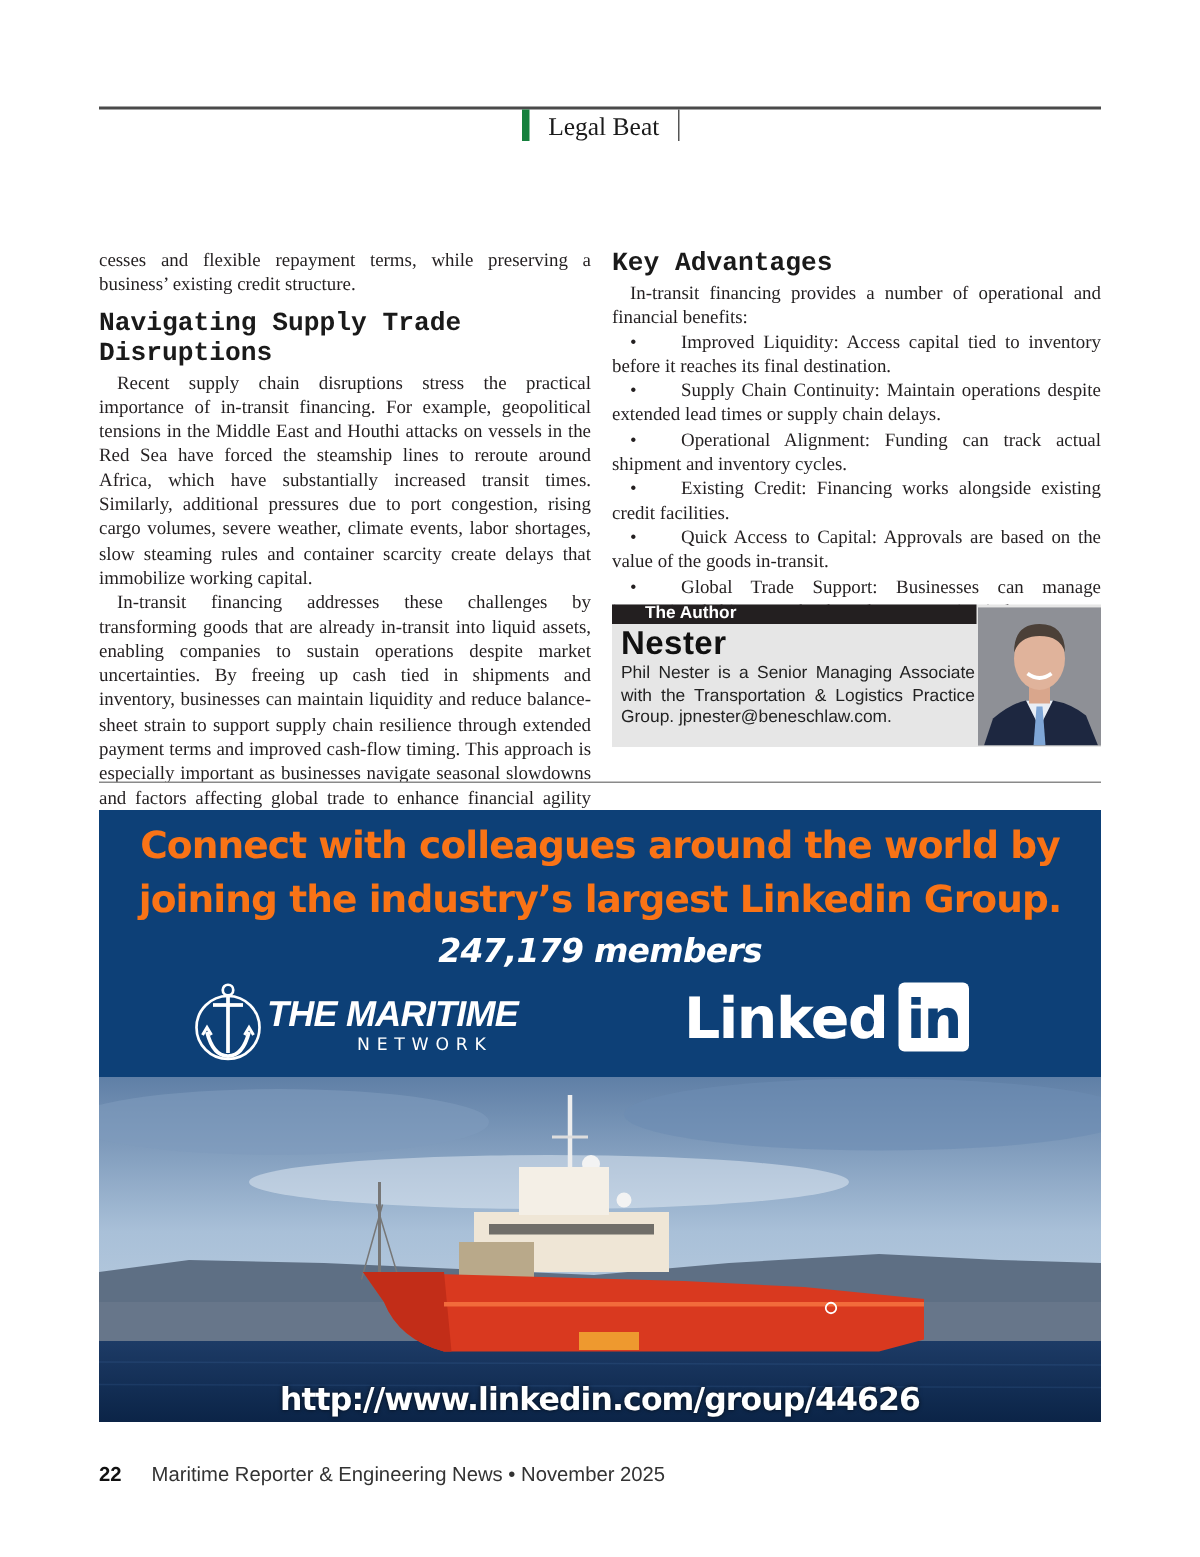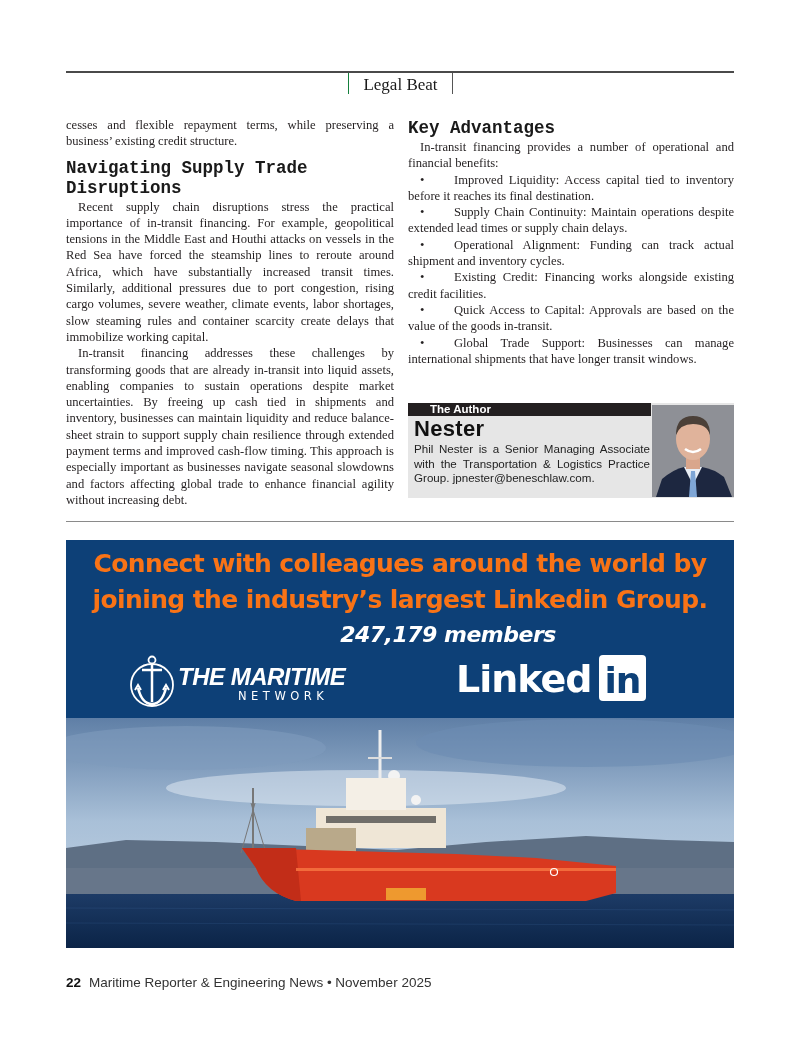--- a/index.html
+++ b/index.html
@@ -1,24 +1,24 @@
 <!DOCTYPE html>
 <html><head>
 <meta charset="utf-8">
 <style>
   * { box-sizing: border-box; margin: 0; padding: 0; }
   html, body { width: 800px; height: 1038px; background: #ffffff; overflow: hidden; }
   body { position: relative; font-family: "Liberation Serif", serif; color: #231f20; }
 
   .top-rule { position: absolute; left: 66px; top: 71px; width: 668px; height: 2px; background: #4a4a4a; }
   .section-tab { position: absolute; left: 348px; top: 73px; width: 105px; height: 21px;
-    border-left: 1px solid #15803d; border-right: 1px solid #555;
+    border-left: 5px solid #15803d; border-right: 1px solid #555;
     text-align: center; font-family: "Liberation Serif", serif; font-size: 17px; line-height: 24px; color: #1a1a1a; }
 
-  .col { position: absolute; font-size: 12.6px; line-height: 16.3px; text-align: justify; }
+  .col { position: absolute; font-size: 12.6px; line-height: 16.3px; text-align: justify; margin-top: 48px; }
   .col-left { left: 66px; top: 117px; width: 328px; }
   .col-right { left: 408px; top: 118px; width: 326px; }
   .col p { margin: 0; }
   .col p.indent { text-indent: 12px; }
   .col h2 { font-family: Liberation Mono, monospace; font-weight: bold; font-size: 17.5px; line-height: 20px; margin: 8px 0 1px 0; color: #1a1a1a; text-align: left; }
   .col-right h2 { margin-top: 0; }
   .bullet { text-indent: 12px; }
   .bullet .dot { display: inline-block; width: 34px; text-indent: 0; }
 
   .author-box { position: absolute; left: 408px; top: 403px; width: 326px; height: 95px; background: #e6e6e6; }
@@ -28,36 +28,36 @@
   .author-bio { position: absolute; left: 6px; top: 39px; width: 236px; font-family: "Liberation Sans", sans-serif; font-size: 11.6px; line-height: 14.6px; color: #222; text-align: justify; }
   .author-photo { position: absolute; left: 652px; top: 405px; width: 82px; height: 92px; background: #8d8f94; overflow: hidden; }
 
   .mid-rule { position: absolute; left: 66px; top: 521px; width: 668px; height: 1px; background: #8a8a8a; }
 
   .ad { position: absolute; left: 66px; top: 540px; width: 668px; height: 408px; overflow: hidden; background: #0b3b70; }
   .ad-top { position: absolute; left: 0; top: 0; width: 668px; height: 178px; background: #0d4077; }
   .ad-headline { position: absolute; left: 0; top: 6px; width: 668px; text-align: center; color: #f97316;
     font-family: "DejaVu Sans", sans-serif; font-size: 25px; line-height: 36px; font-weight: bold; letter-spacing: -0.6px; }
   .ad-members { position: absolute; left: 0; top: 80px; width: 668px; text-align: center; color: #fff;
-    font-family: "DejaVu Sans", sans-serif; font-style: italic; font-weight: bold; font-size: 22px; line-height: 30px; letter-spacing: -0.5px; margin-left: 48px; }
+    font-family: "DejaVu Sans", sans-serif; font-style: italic; font-weight: bold; font-size: 22px; line-height: 30px; letter-spacing: -0.5px; }
   .tmn-logo { position: absolute; left: 62px; top: 114px; width: 240px; height: 58px; }
   .tmn-title { position: absolute; left: 50px; top: 10px; color: #fff; font-family: "Liberation Sans", sans-serif; font-weight: bold; font-style: italic; font-size: 24px; line-height: 26px; letter-spacing: -0.5px; }
   .tmn-sub { position: absolute; left: 110px; top: 36px; color: #fff; font-family: "DejaVu Sans", sans-serif; font-size: 11.5px; letter-spacing: 4.5px; line-height: 12px; }
   .li-logo { position: absolute; left: 390px; top: 112px; height: 56px; }
   .li-word { position: absolute; left: 0; top: 2px; color: #fff; font-family: "DejaVu Sans", sans-serif; font-weight: bold; font-size: 38px; line-height: 50px; letter-spacing: -1px; }
   .li-box { position: absolute; left: 143px; top: 3px; width: 47px; height: 46px; background: #fff; border-radius: 4px;
     color: #0d4077; font-family: "DejaVu Sans", sans-serif; font-weight: bold; font-size: 36px; line-height: 52px; text-align: center; letter-spacing: -1px; }
 
   .ad-photo { position: absolute; left: 0; top: 178px; width: 668px; height: 230px; }
   .ad-url { position: absolute; left: 0; top: 380px; width: 668px; text-align: center; color: #fff;
     font-family: "DejaVu Sans", sans-serif; font-weight: bold; font-size: 21px; line-height: 26px; letter-spacing: -0.6px;
     text-shadow: 0 0 3px rgba(0,0,0,0.7); }
 
   .footer { position: absolute; left: 66px; top: 975px; font-family: "Liberation Sans", sans-serif; font-size: 13.5px; line-height: 16px; color: #333; }
-  .footer .page-num { font-weight: bold; color: #111; margin-right: 8px; }
+  .footer .page-num { font-weight: bold; color: #111; margin-right: 20px; }
 </style>
 </head>
 <body>
 
 <div class="top-rule"></div>
 <div class="section-tab">Legal Beat</div>
 
 <div class="col col-left">
   <p>cesses and flexible repayment terms, while preserving a business’ existing credit structure.</p>
   <h2>Navigating Supply Trade Disruptions</h2>
@@ -154,17 +154,18 @@
       <path d="M176 130 L390 136 L470 140 L550 148 L550 175 L520 183 L230 183 Q200 175 190 150 Z" fill="#d9391f"></path>
       <path d="M176 130 L230 130 L235 183 L230 183 Q200 175 190 150 Z" fill="#c22d18"></path>
       <rect x="230" y="150" width="320" height="3" fill="#f26b3b"></rect>
       <path d="M320 170 L360 170 L360 182 L320 182 Z" fill="#f2b233" opacity="0.8"></path>
       <circle cx="488" cy="154" r="3.5" stroke="#fff" stroke-width="1.2" fill="none"></circle>
     </g>
     <path d="M0 190 L668 192" stroke="#2a4d7c" stroke-width="1" opacity="0.5"></path>
     <path d="M0 205 L668 207" stroke="#2a4d7c" stroke-width="1" opacity="0.4"></path>
   </svg>
 
+  <a class="ad-url">http://www.linkedin.com/group/44626</a>
 </div>
 
 <div class="footer">
   <span class="page-num">22</span><span>Maritime Reporter &amp; Engineering News • November 2025</span>
 </div>
 
 </body></html>

